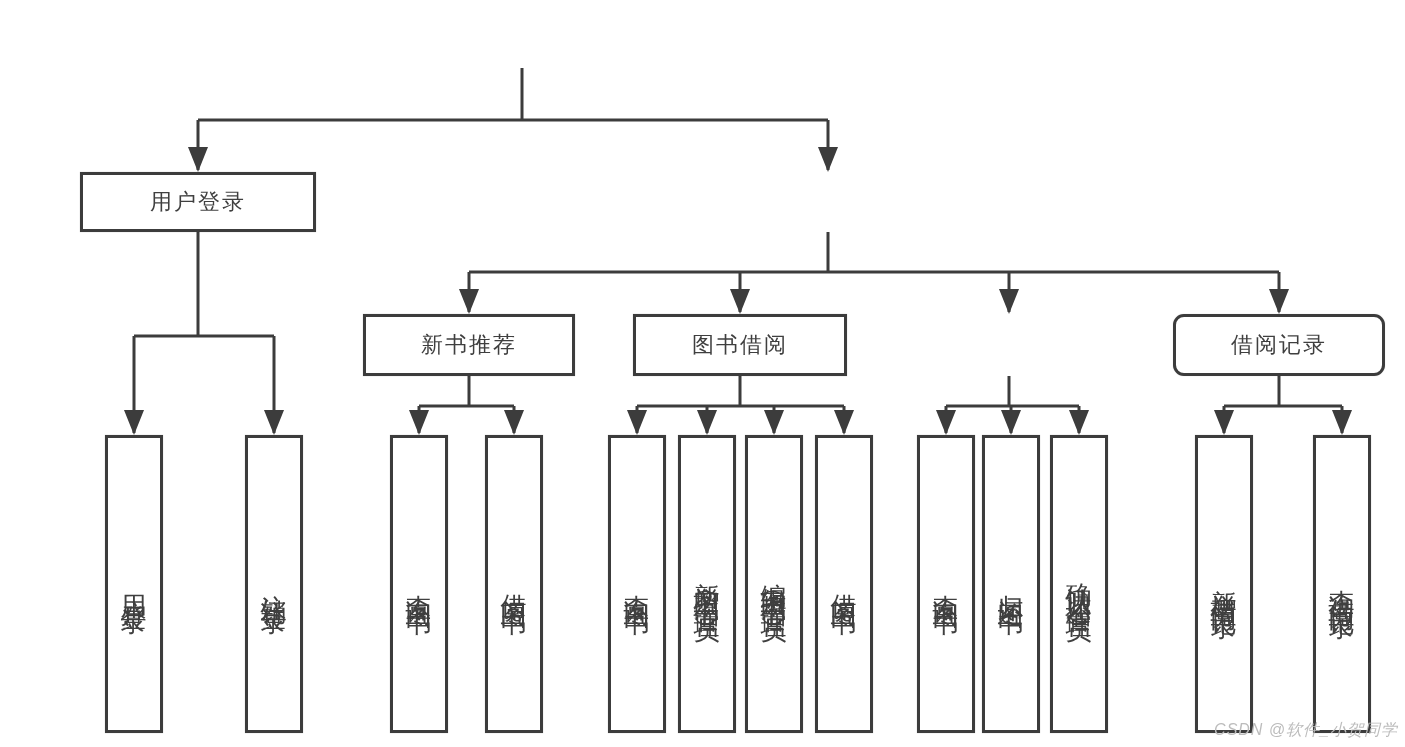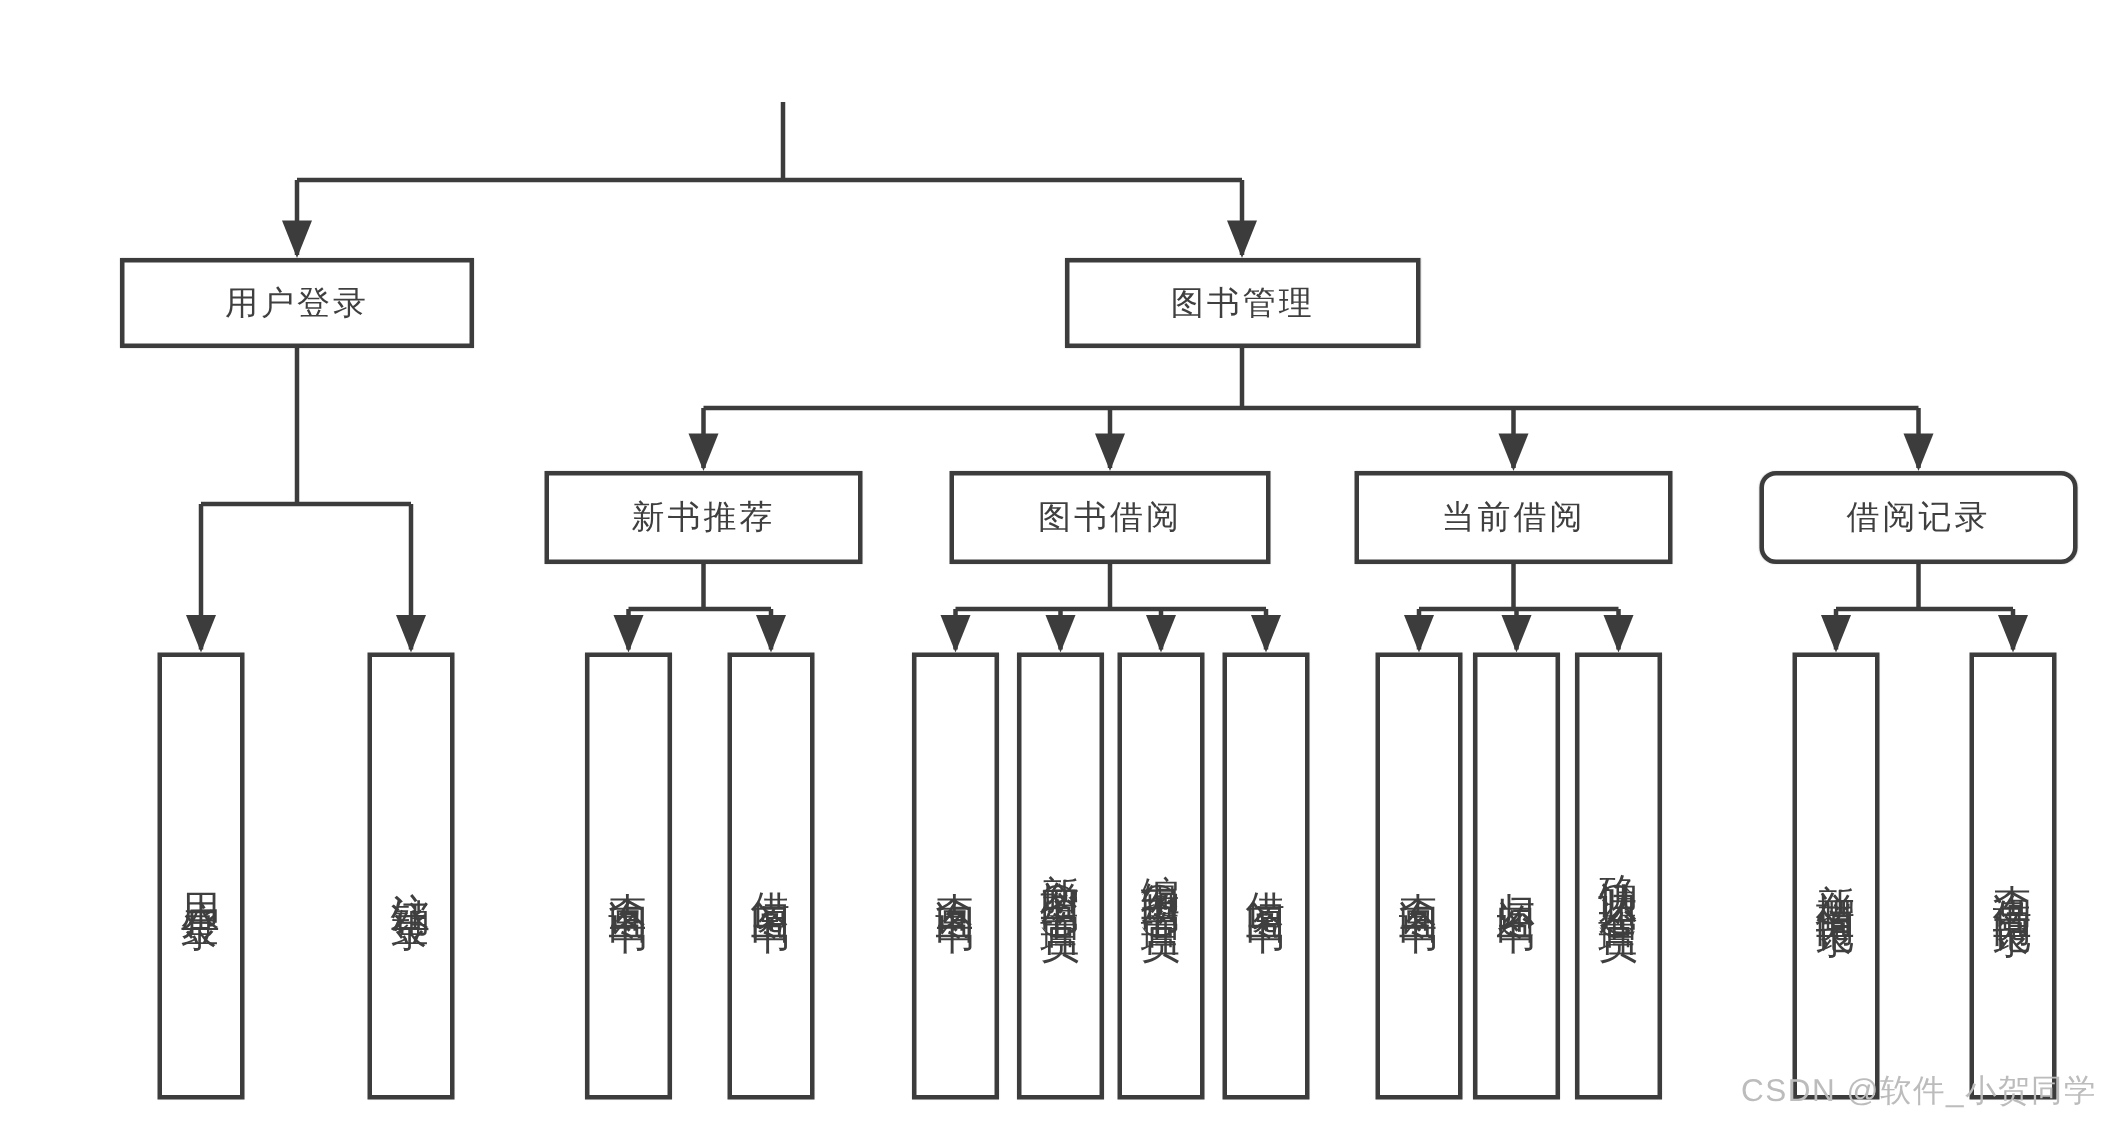--- a/index.html
+++ b/index.html
@@ -70,24 +70,25 @@
   #l-bb-borrow      { left: 815px;  }
   #l-cb-query       { left: 917px;  }
   #l-cb-return      { left: 982px;  }
   #l-cb-confirm     { left: 1050px; }
   #l-br-add         { left: 1195px; }
   #l-br-query       { left: 1313px; }
   .watermark {
     position: absolute;
     right: 7px;
     bottom: 6px;
-    font-size: 21px;
+    font-size: 16px;
     letter-spacing: 1px;
     color: var(--watermark);
     white-space: nowrap;
+    font-style: italic;
   }
 </style>
 </head>
 <body>
 
 <div class="stage">
 
   <svg class="connectors" viewBox="0 0 1405 747" xmlns="http://www.w3.org/2000/svg">
     <g stroke="#3c3c3c" stroke-width="3" fill="none">
 
@@ -125,32 +126,26 @@
       <polygon points="1069,410 1089,410 1079,435"></polygon>
       <polygon points="1214,410 1234,410 1224,435"></polygon>
       <polygon points="1332,410 1352,410 1342,435"></polygon>
     </g>
   </svg>
 
 
   <div class="box" id="b-user">
     <span class="hlabel">用户登录</span>
   </div>
-  <div class="box" id="b-mgmt">
-    <span class="hlabel">图书管理</span>
-  </div>
 
   <div class="box" id="b-newbook">
     <span class="hlabel">新书推荐</span>
   </div>
   <div class="box" id="b-borrow">
     <span class="hlabel">图书借阅</span>
-  </div>
-  <div class="box" id="b-current">
-    <span class="hlabel">当前借阅</span>
   </div>
   <div class="box" id="b-records">
     <span class="hlabel">借阅记录</span>
   </div>
 
   <div class="box leaf" id="l-user-login">
     <span class="vlabel">用户登录</span>
   </div>
   <div class="box leaf" id="l-logout">
     <span class="vlabel">注销登录</span>

